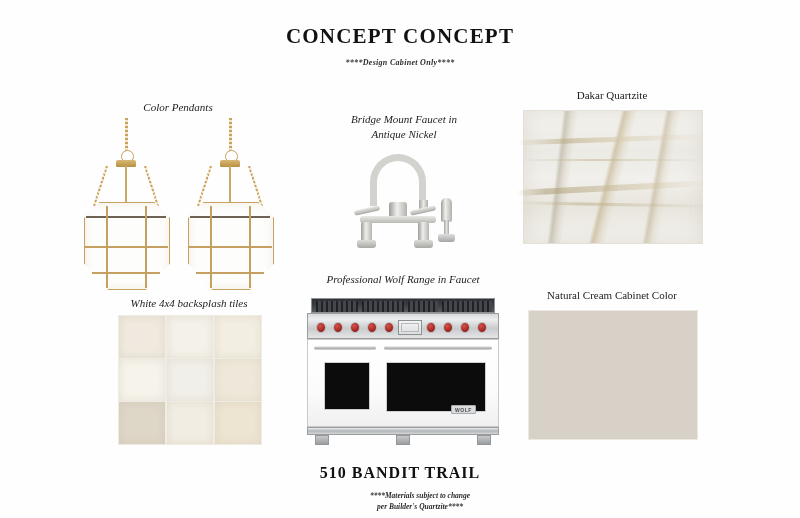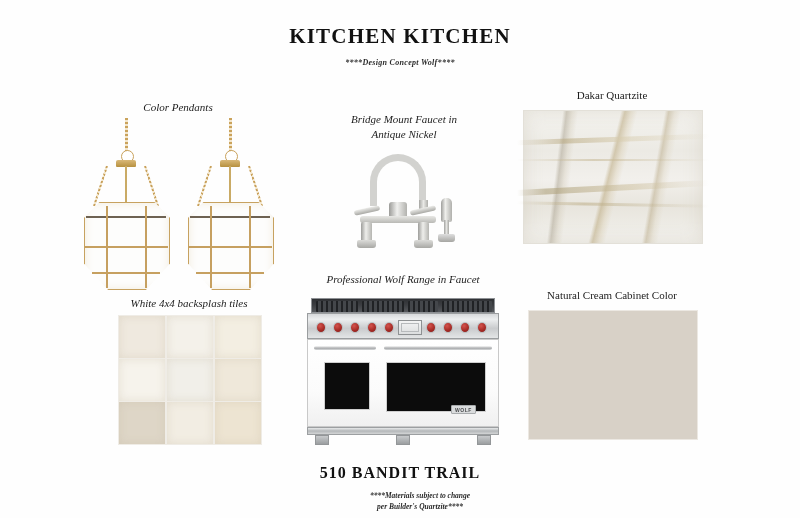--- a/index.html
+++ b/index.html
@@ -296,22 +296,22 @@
   .swatch {
     position: absolute; left: 528px; top: 310px; width: 168px; height: 128px;
     border: 1px solid #ece8e2;
   }
 </style>
 </head>
 <body>
 
 <div class="board">
 
-  <div class="title">KITCHEN KITCHEN</div>
-  <div class="subtitle">****Design Concept Wolf****</div>
+  <div class="title">CONCEPT CONCEPT</div>
+  <div class="subtitle">****Design Cabinet Only****</div>
 
   <div class="caption" style="left:78px; top:100px; width:200px;">Color Pendants</div>
 
   <div class="pendant-group">
 
     <div class="pendant left">
       <div class="p-cord"></div>
       <div class="p-ring"></div>
       <div class="p-canopy"></div>
       <div class="p-rod"></div>

